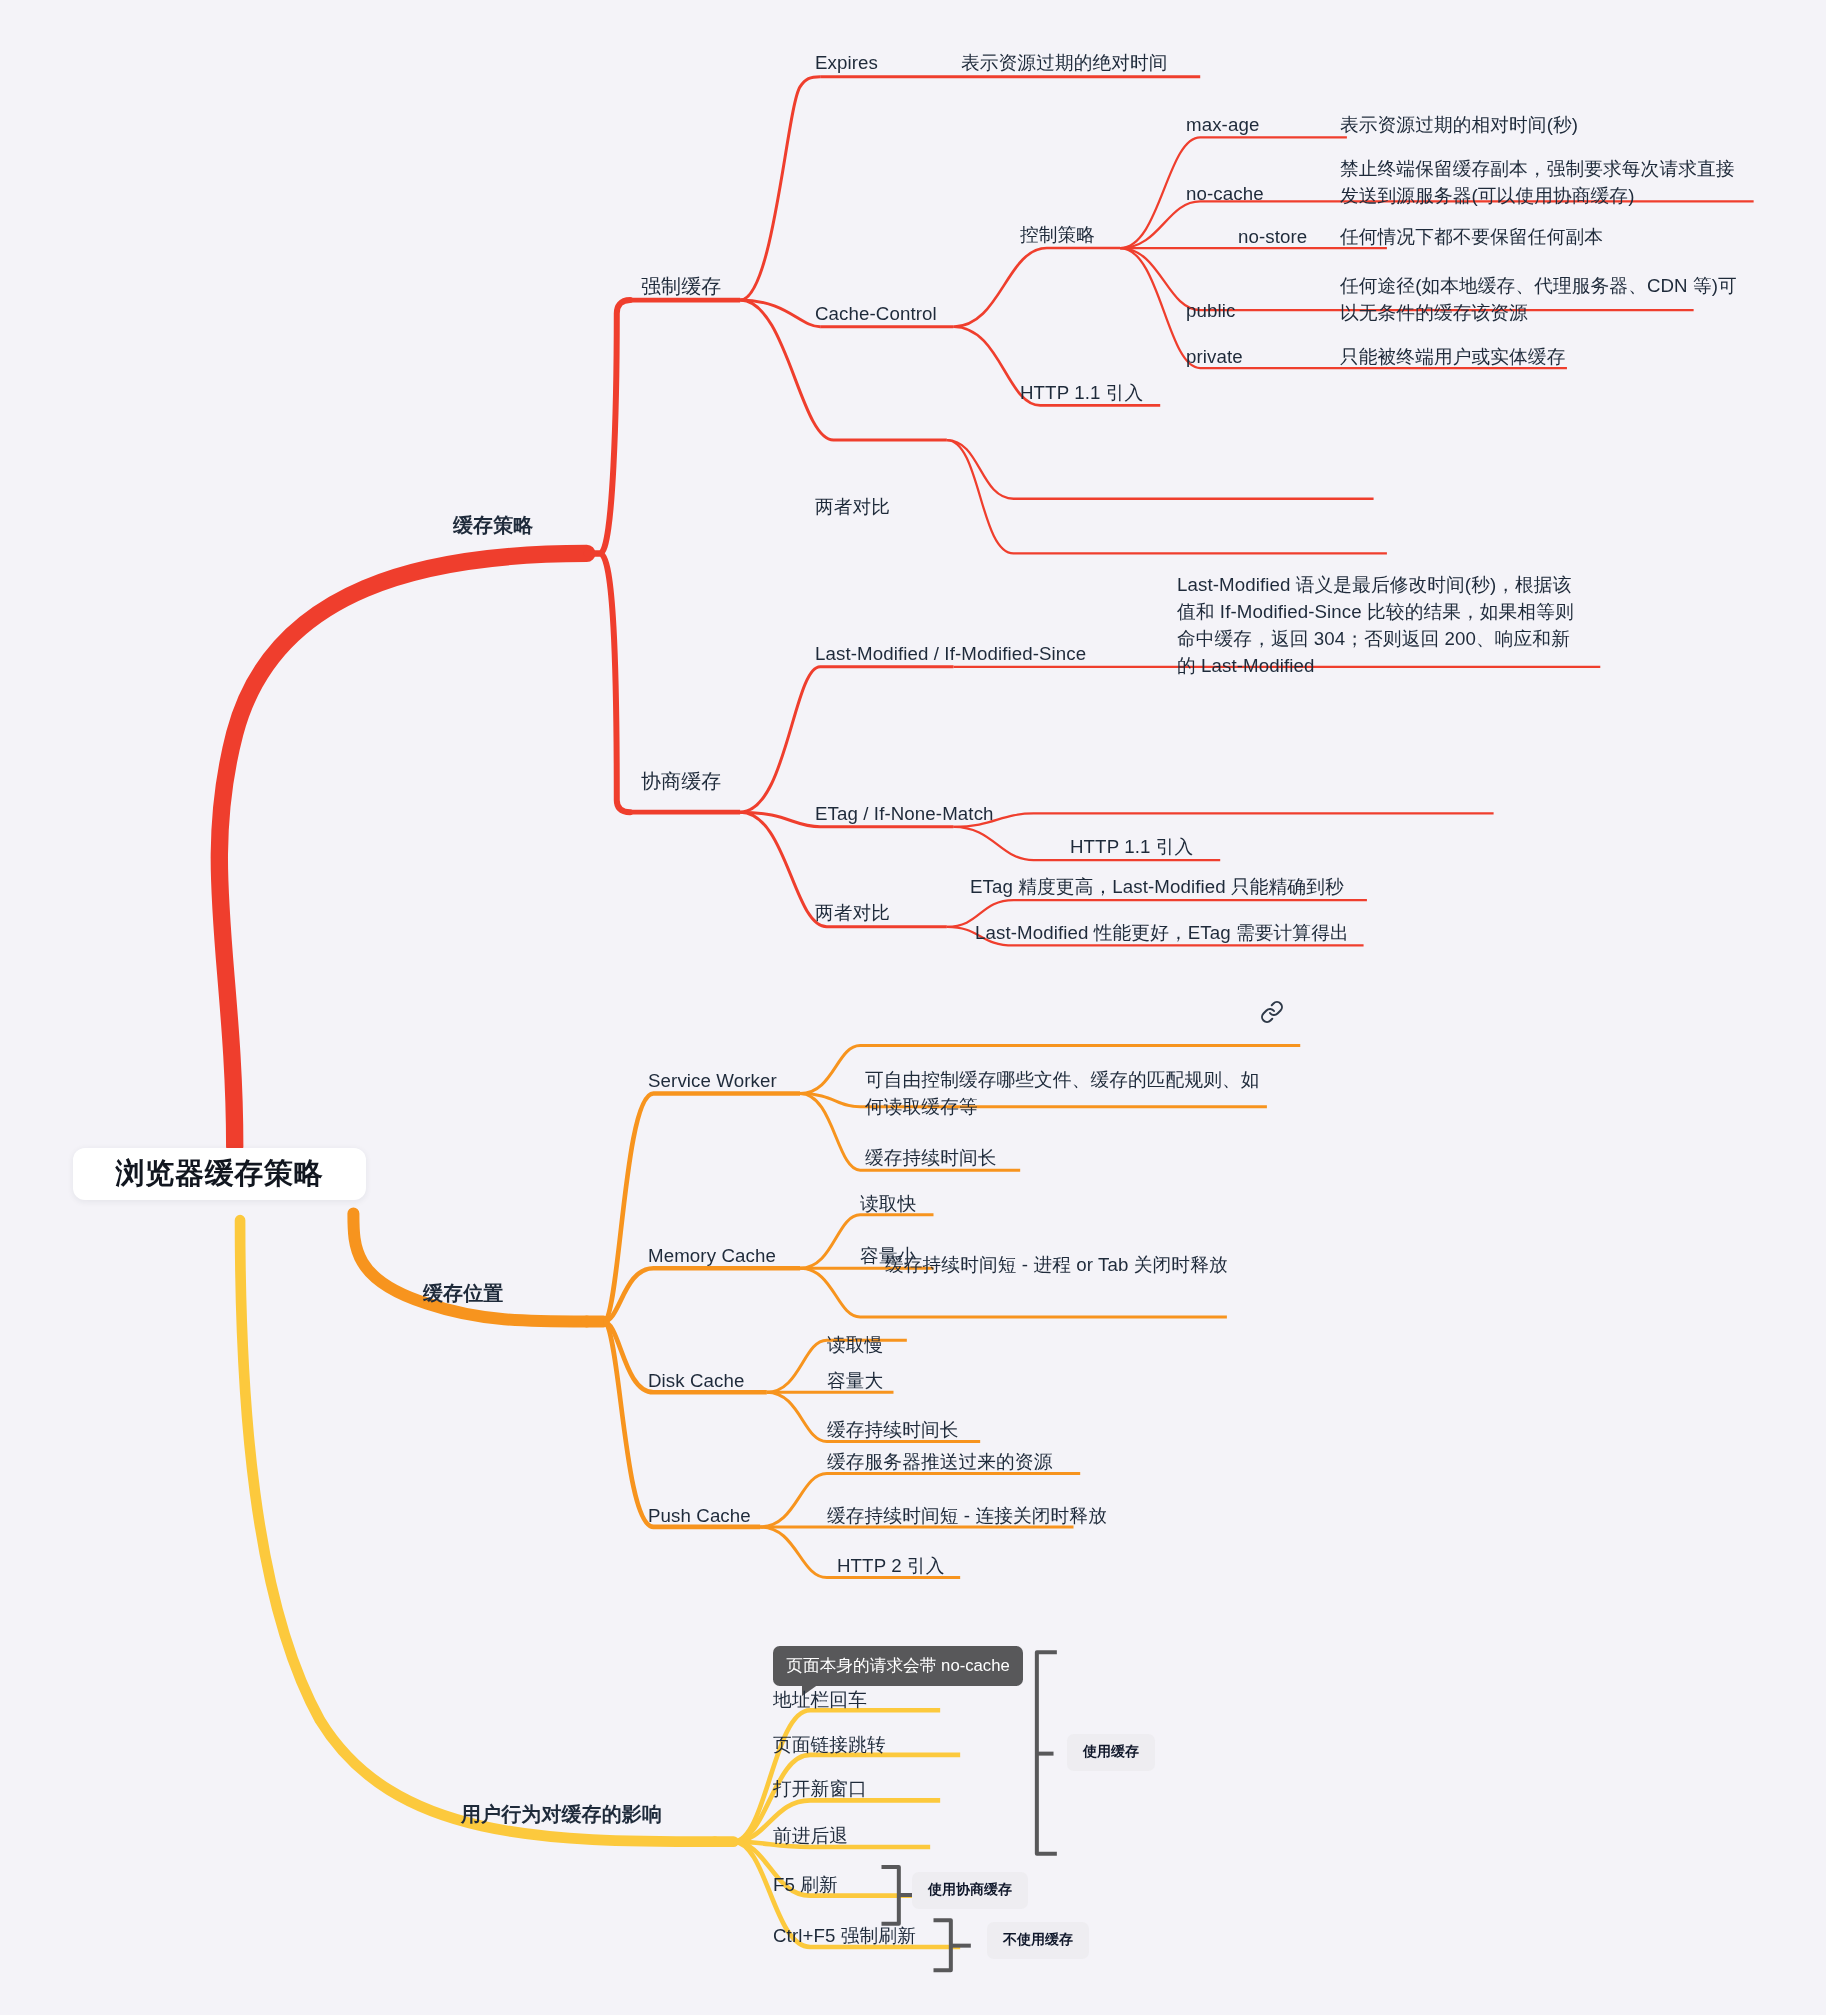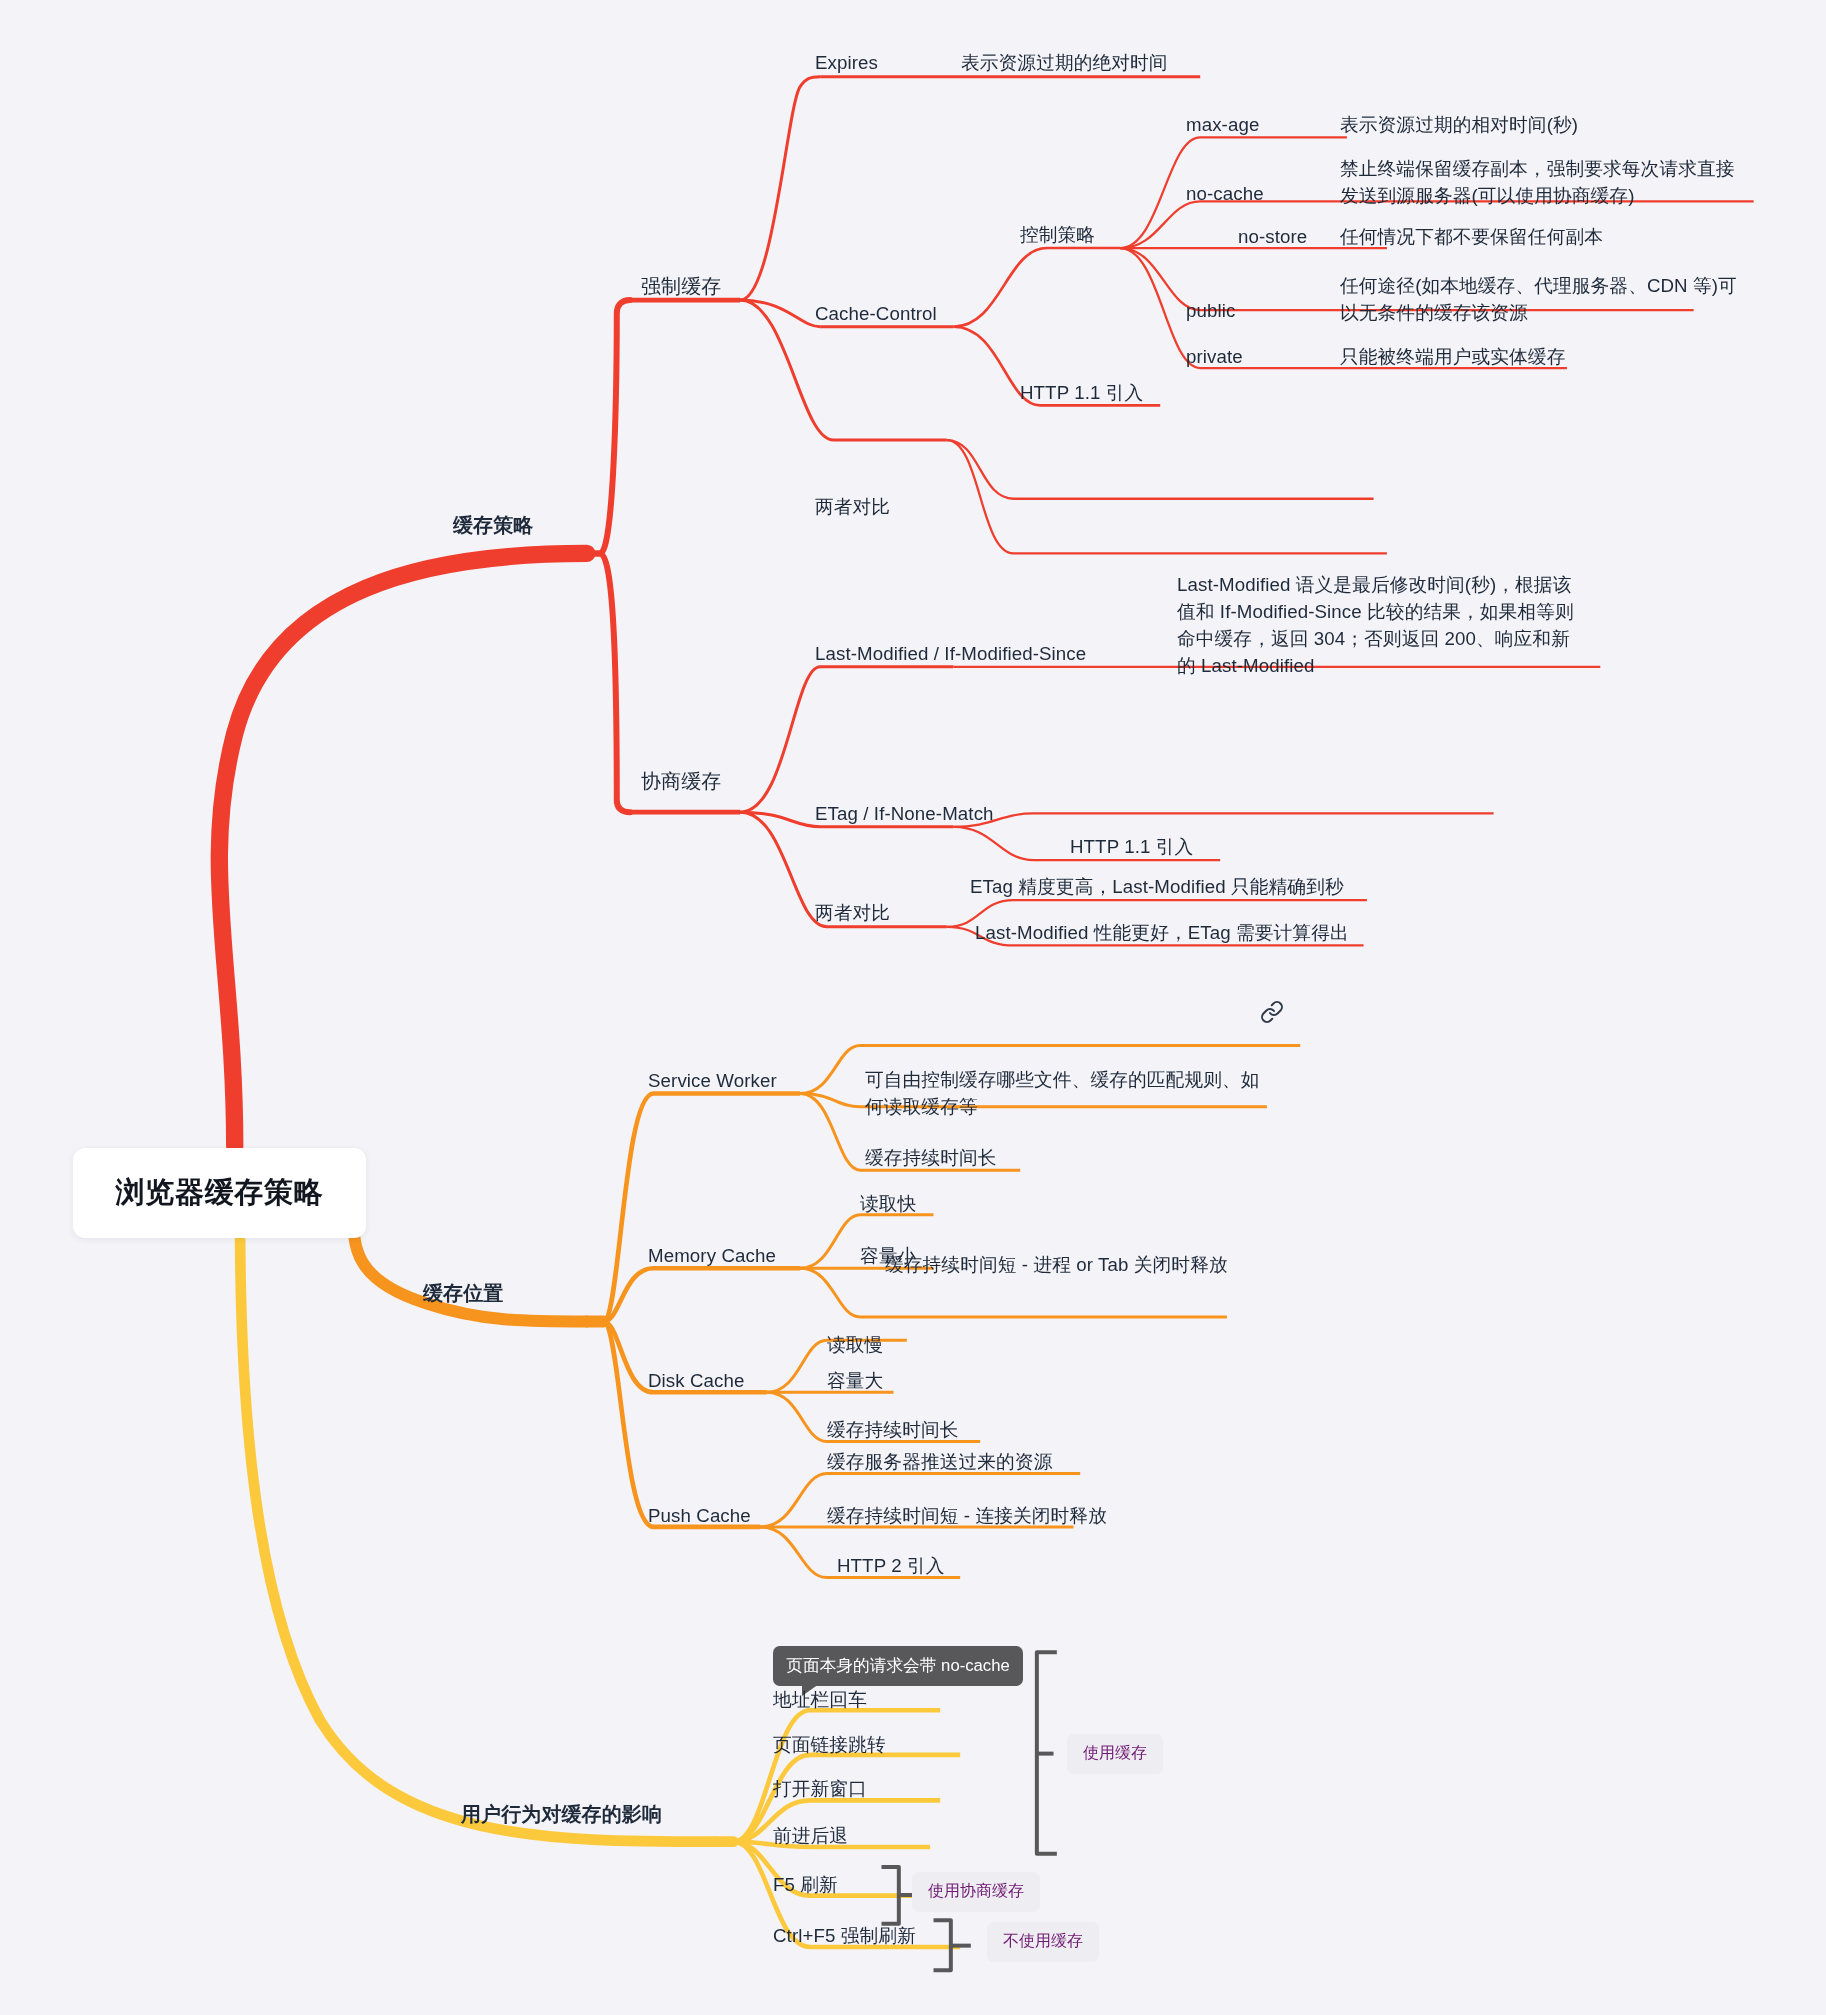--- a/index.html
+++ b/index.html
@@ -59,23 +59,23 @@
     left:29px;bottom:-10.7px;
     border-left:0 solid transparent;
     border-right:17.3px solid transparent;
     border-top:12px solid #58585a;
   }
 
   
   .pill{
     position:absolute;
     background:#eeedf1;
-    color:#701a75;
-    font-size:16px;
-    font-weight:400;
+    color:#0f172a;
+    font-size:14px;
+    font-weight:700;
     border-radius:6.7px;
     padding:9.3px 16px;
     white-space:nowrap;
   }
 
   
   .link-icon{position:absolute;width:24px;height:24px;opacity:.92;}
 </style>
 </head>
 <body>
@@ -157,21 +157,21 @@
     <path d="M 1100 2762 C 1150 2762 1160 2920 1215 2920 L 1440 2920" stroke="#fcc93d" stroke-width="7" fill="none"></path>
 
     <path d="M 1585 2478 L 1555 2478 L 1555 2780 L 1585 2780" stroke="#58585a" stroke-width="6" fill="none" stroke-linejoin="round"></path>
     <path d="M 1555 2630 L 1580 2630" stroke="#58585a" stroke-width="6" fill="none"></path>
     <path d="M 1322 2800 L 1348 2800 L 1348 2885 L 1322 2885" stroke="#58585a" stroke-width="6" fill="none" stroke-linejoin="round"></path>
     <path d="M 1348 2842 L 1378 2842" stroke="#58585a" stroke-width="6" fill="none"></path>
     <path d="M 1400 2880 L 1426 2880 L 1426 2955 L 1400 2955" stroke="#58585a" stroke-width="6" fill="none" stroke-linejoin="round"></path>
     <path d="M 1426 2918 L 1456 2918" stroke="#58585a" stroke-width="6" fill="none"></path>
   </svg>
 
-  <div class="root" style="left:73px;top:1148px;width:293px;height:90px;">浏览器缓存策略</div>
+  <div class="root" style="left:73px;top:1148px;width:293px;height:52px;">浏览器缓存策略</div>
 
   <div class="node lvl1" style="left:453px;top:511px;">缓存策略</div>
 
   <div class="node lvl1" style="left:423px;top:1279px;">缓存位置</div>
 
   <div class="node lvl1" style="left:461px;top:1800px;">用户行为对缓存的影响</div>
 
   <div class="node lvl2" style="left:641px;top:272px;">强制缓存</div>
 
   <div class="node lvl3" style="left:815px;top:49px;">Expires</div>

